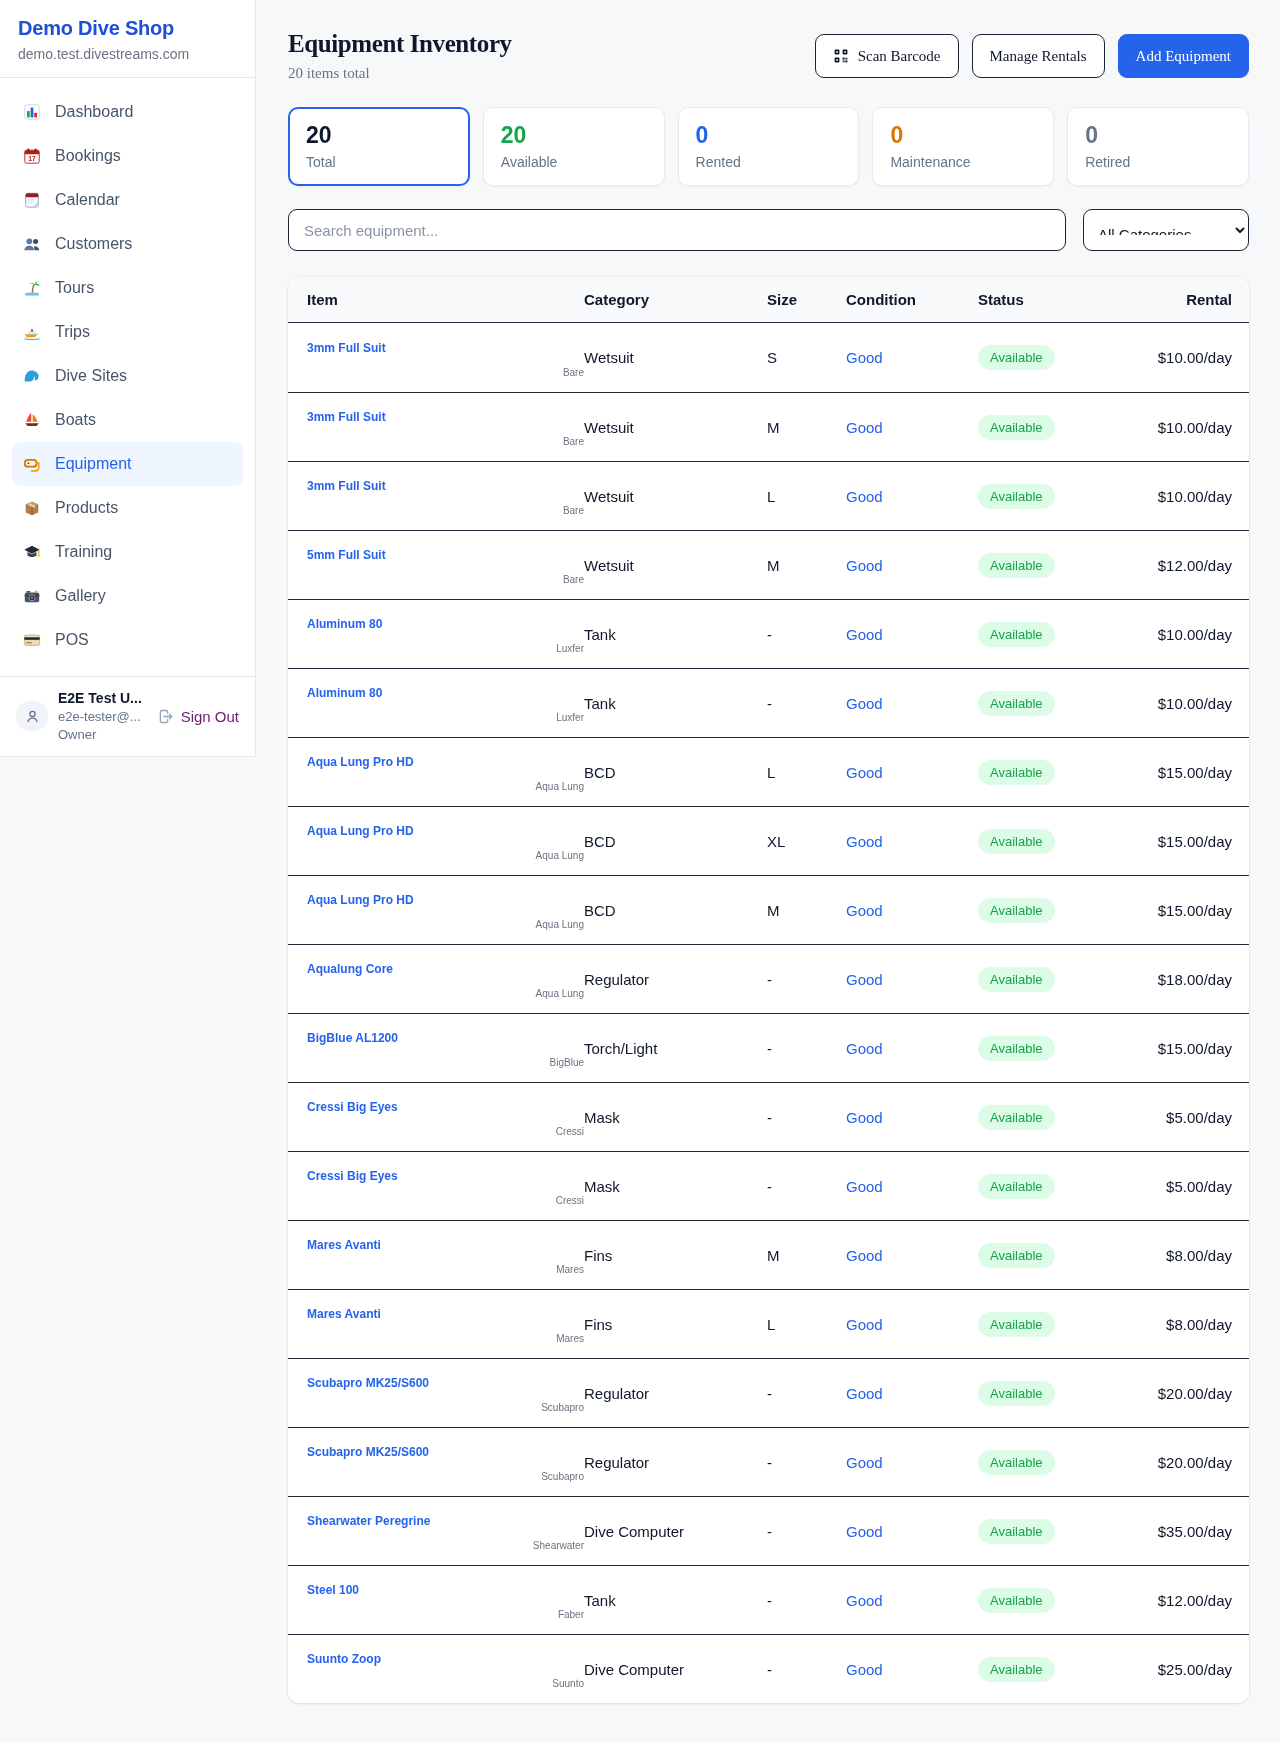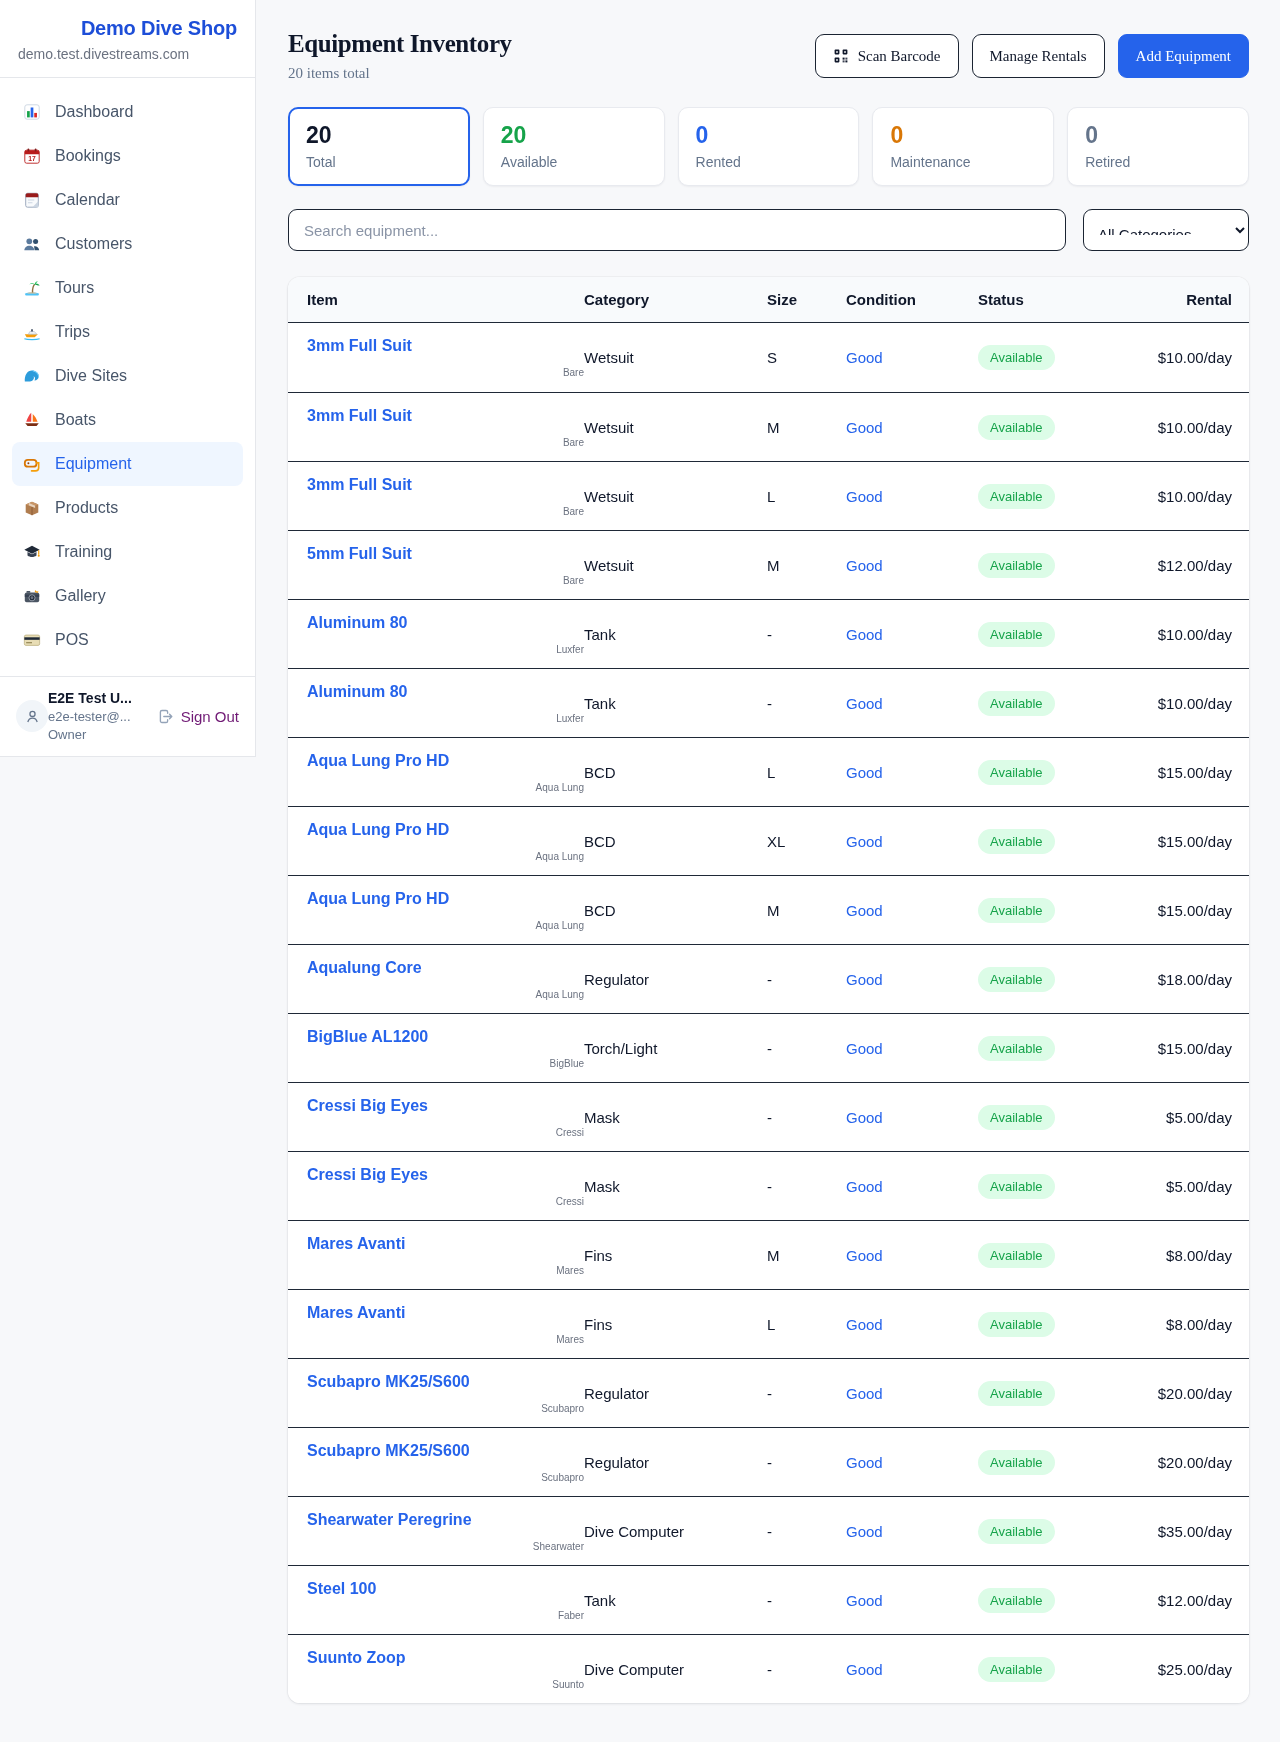--- a/index.html
+++ b/index.html
@@ -10,31 +10,31 @@
     font-family:"Liberation Sans", sans-serif;
     overflow:hidden;
   }
   
   .sidebar {
     position:absolute; left:0; top:0; width:256px; background:#fff;
     border-right:1px solid #e5e7eb; border-bottom:1px solid #e5e7eb;
     padding-bottom:12px;
   }
   .shop-head { padding:17px 18px 15px; border-bottom:1px solid #e5e7eb; }
-  .shop-name { color:#1d4ed8; font-size:20px; font-weight:bold; letter-spacing:-0.2px;text-align:right; }
+  .shop-name { color:#1d4ed8; font-size:20px; font-weight:bold; letter-spacing:-0.2px; }
   .shop-domain { color:#6b7280; font-size:14px; margin-top:6px; }
   .nav { padding:12px 12px 6px; }
   .nav-item {
     display:flex; align-items:center; gap:13px; height:44px; padding:0 10px;
     border-radius:8px; color:#475569; font-size:16px; text-decoration:none; cursor:pointer;
   }
   .nav-item.active { background:#eff6ff; color:#2563eb; }
   .nav-ico { width:20px; height:18px; display:flex; align-items:center; justify-content:center; flex:0 0 auto; }
   .user-box {
-    display:flex; padding:13px 16px 2px 16px; align-items:center;
+    display:flex; gap:10px; padding:13px 16px 2px 16px; align-items:center;
     border-top:1px solid #e5e7eb; margin-top:8px;
   }
   .avatar { width:32px; height:32px; border-radius:50%; background:#f1f5f9;
     display:flex; align-items:center; justify-content:center; flex:0 0 auto; }
   .user-meta { flex:1; min-width:0; }
   .user-name { font-weight:bold; font-size:14px; color:#0f172a; white-space:nowrap; }
   .user-email { font-size:13px; color:#64748b; margin-top:3px; white-space:nowrap; }
   .user-role { font-size:13px; color:#64748b; margin-top:3px; }
   .sign-out { display:flex; gap:7px; align-items:center; background:none; border:none;
     color:#701a75; font-size:15px; cursor:pointer; padding:0; font-family:inherit; flex:0 0 auto; }
@@ -68,21 +68,21 @@
     box-shadow:0 1px 3px rgba(16,24,40,.09), 0 0 0 1px rgba(16,24,40,.03); overflow:hidden; }
   .thead, .trow {
     display:grid; grid-template-columns:277px 183px 79px 132px 1fr 130px;
     padding:0 17px 0 19px; align-items:center;
   }
   .thead { height:46px; background:#f8fafc; border-bottom:1px solid #1f2937;
     font-size:15px; font-weight:bold; color:#0f172a; }
   .th-rental, .c-rental { text-align:right; }
   .trow { height:69px; border-top:1px solid #1f2937; font-size:15px; background:#fff; }
   .trow:first-child { border-top:none; }
-  .item-link { color:#2563eb; font-weight:bold; font-size:16px; text-decoration:none; cursor:pointer; display:inline-block; }
+  .item-link { color:#2563eb; font-weight:bold; font-size:12px; text-decoration:none; cursor:pointer; display:inline-block; }
   .brand { color:#6b7280; font-size:10px; margin-top:12px;text-align:right; }
   .cond-link { color:#2563eb; text-decoration:none; cursor:pointer; }
   .badge { display:inline-block; background:#dcfce7; color:#16a34a; font-size:13px;
     padding:5px 12px; border-radius:999px; }
   .c-cat, .c-size, .c-rental { color:#0f172a; }
 </style>
 </head>
 <body>
 
 <div class="app">

